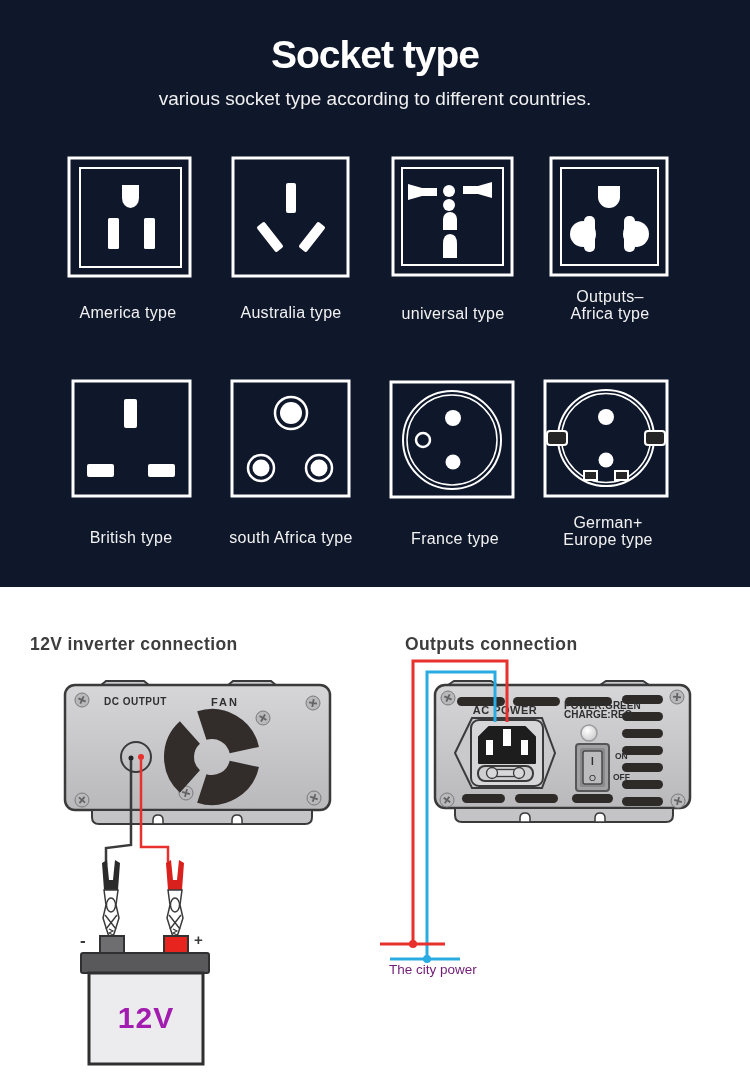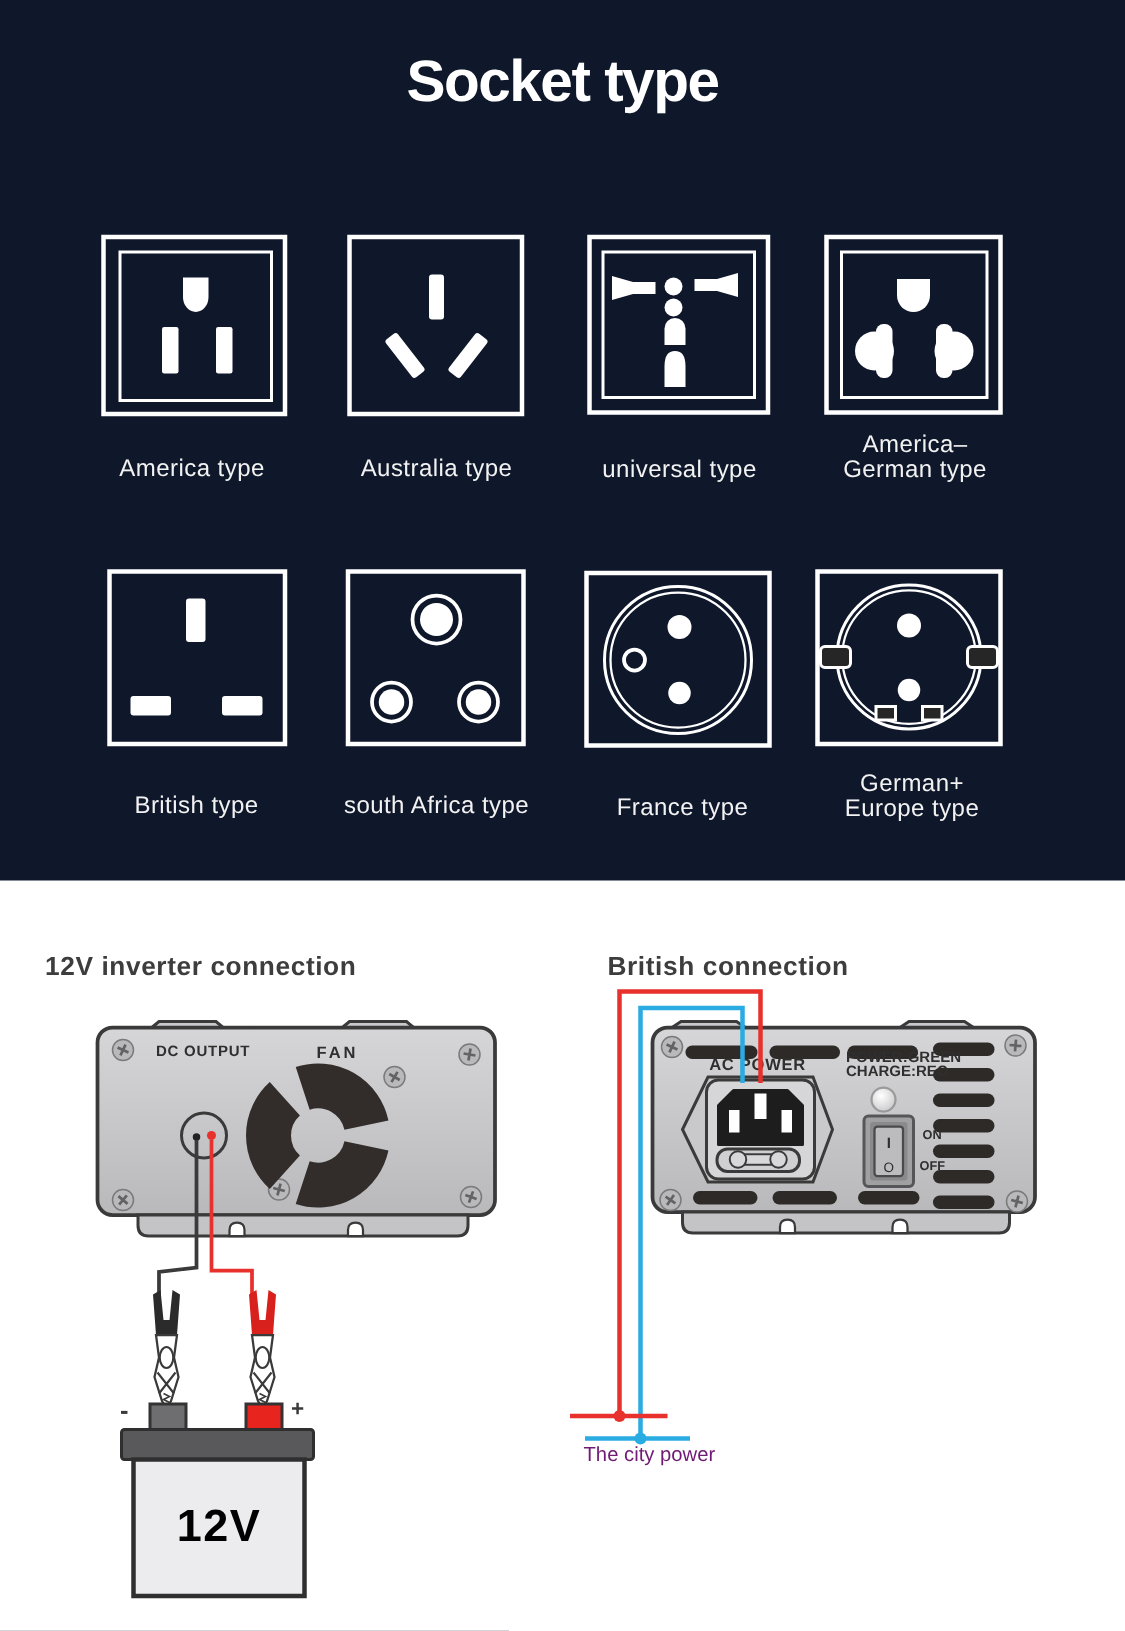--- a/index.html
+++ b/index.html
@@ -21,20 +21,21 @@
   svg{position:absolute;}
   .nopointer{pointer-events:none;}
 </style>
 </head>
 <body>
 
 <div id="canvas">
 
   <div id="banner">
     <div id="banner-title">Socket type</div>
+    <div id="banner-subtitle">various socket type according to different countries.</div>
 
     <svg style="left:0;top:0" width="750" height="603" viewBox="0 0 750 603">
 
       <g fill="#fff" stroke="#fff">
         <rect x="69" y="158" width="121" height="118" fill="none" stroke-width="3"></rect>
         <rect x="80" y="168" width="101" height="99" fill="none" stroke-width="2"></rect>
         <path d="M122,185 h17 v13 a8.5,10 0 0 1 -17,0 Z" stroke="none"></path>
         <rect x="108" y="218" width="11" height="31" rx="1.5" stroke="none"></rect>
         <rect x="144" y="218" width="11" height="31" rx="1.5" stroke="none"></rect>
       </g>
@@ -109,40 +110,40 @@
     <div class="s-label" style="left:128px;top:304px">
         <span>America type</span>
       </div>
     <div class="s-label" style="left:291px;top:304px">
         <span>Australia type</span>
       </div>
     <div class="s-label" style="left:453px;top:305px">
         <span>universal type</span>
       </div>
     <div class="s-label" style="left:610px;top:288px">
-        <span>America–</span>
-        <span>German type</span>
+        <span>Outputs–</span>
+        <span>Africa type</span>
       </div>
     <div class="s-label" style="left:131px;top:529px">
         <span>British type</span>
       </div>
     <div class="s-label" style="left:291px;top:529px">
         <span>south Africa type</span>
       </div>
     <div class="s-label" style="left:455px;top:530px">
         <span>France type</span>
       </div>
     <div class="s-label" style="left:608px;top:514px">
         <span>German+</span>
         <span>Europe type</span>
       </div>
   </div>
 
   <div class="diagram-heading" style="left:190px;top:634px">12V inverter connection</div>
-  <div class="diagram-heading" style="left:565px;top:634px">British connection</div>
+  <div class="diagram-heading" style="left:565px;top:634px">Outputs connection</div>
 
   <svg style="left:55px;top:670px" width="290" height="417" viewBox="55 670 290 417">
     <defs>
       <linearGradient id="pg" x1="0" y1="0" x2="0" y2="1">
         <stop offset="0" stop-color="#d6d6d8"></stop>
           <stop offset="1" stop-color="#b9b9bb"></stop>
       </linearGradient>
     </defs>
 
     <path d="M100,686 L106,681 L144,681 L150,686 Z" fill="#c9c9cb" stroke="#3a3a3a" stroke-width="2"></path>
@@ -217,21 +218,21 @@
       <rect x="164" y="936" width="24" height="17" fill="#e8241f" stroke="#333" stroke-width="2"></rect>
       <rect x="81" y="953" width="128" height="20" rx="2" fill="#59595b" stroke="#2f2f2f" stroke-width="2"></rect>
       <rect x="89" y="973" width="114" height="91" fill="#ececee" stroke="#2f2f2f" stroke-width="3"></rect>
     </g>
   </svg>
 
   <div class="panel-label" style="left:104px;top:696px;font-size:10px;letter-spacing:.5px">DC OUTPUT</div>
   <div class="panel-label" style="left:211px;top:696px;font-size:11px;letter-spacing:2px">FAN</div>
   <div class="panel-label" style="left:80px;top:931px;font-size:17px;color:#3a3a3a">-</div>
   <div class="panel-label" style="left:194px;top:931px;font-size:15px;color:#3a3a3a">+</div>
-  <div class="panel-label" style="left:96px;top:1001px;width:100px;text-align:center;font-size:30px;letter-spacing:1px;color:#000000">12V</div>
+  <div class="panel-label" style="left:96px;top:1001px;width:100px;text-align:center;font-size:30px;letter-spacing:1px;color:#a21caf">12V</div>
 
   <svg style="left:370px;top:650px" width="330" height="340" viewBox="370 650 330 340">
     <defs>
       <linearGradient id="pg2" x1="0" y1="0" x2="0" y2="1">
         <stop offset="0" stop-color="#d6d6d8"></stop>
           <stop offset="1" stop-color="#b9b9bb"></stop>
       </linearGradient>
       <radialGradient id="led" cx="0.4" cy="0.35" r="0.8">
         <stop offset="0" stop-color="#ffffff"></stop>
           <stop offset="1" stop-color="#c2c2c4"></stop>

